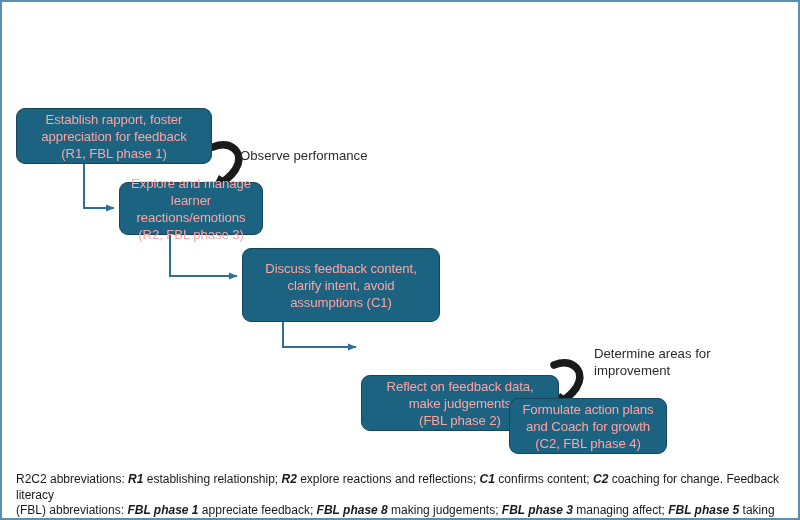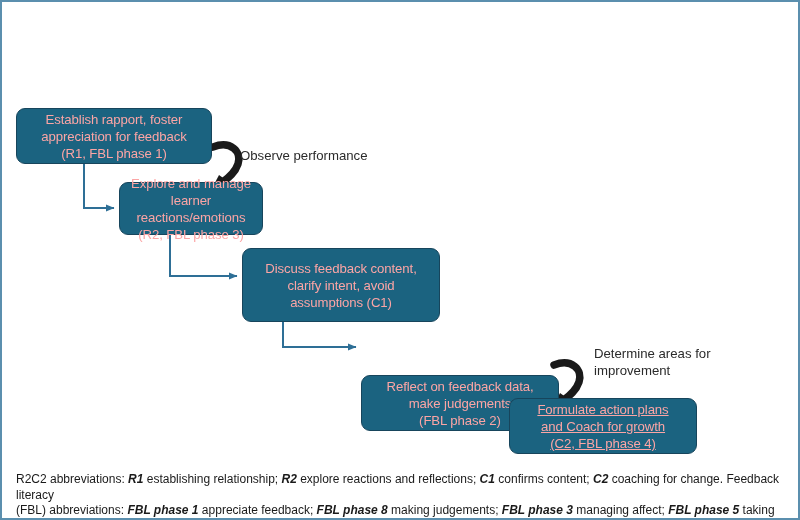--- a/index.html
+++ b/index.html
@@ -97,21 +97,21 @@
 (R2, FBL phase 3)</div>
 
   <div class="node" style="left:240px;top:246px;width:198px;height:74px;">Discuss feedback content,
 clarify intent, avoid
 assumptions (C1)</div>
 
   <div class="node" style="left:359px;top:325px;width:198px;height:56px;margin-top:48px;">Reflect on feedback data,
 make judgements
 (FBL phase 2)</div>
 
-  <div class="node" style="left:507px;top:396px;width:188px;height:56px;text-decoration:underline;">Formulate action plans
+  <div class="node" style="left:507px;top:396px;width:158px;height:56px;">Formulate action plans
 and Coach for growth
 (C2, FBL phase 4)</div>
 
   <div class="annot" style="left:238px;top:145px;text-align:center;">Observe performance</div>
 
   <div class="annot" style="left:592px;top:343px;">Determine areas for
 improvement</div>
 
   <div id="caption">
     <div>R2C2 abbreviations: <b>R1</b> establishing relationship; <b>R2</b> explore reactions and reflections; <b>C1</b> confirms content; <b>C2</b> coaching for change. Feedback literacy</div>

